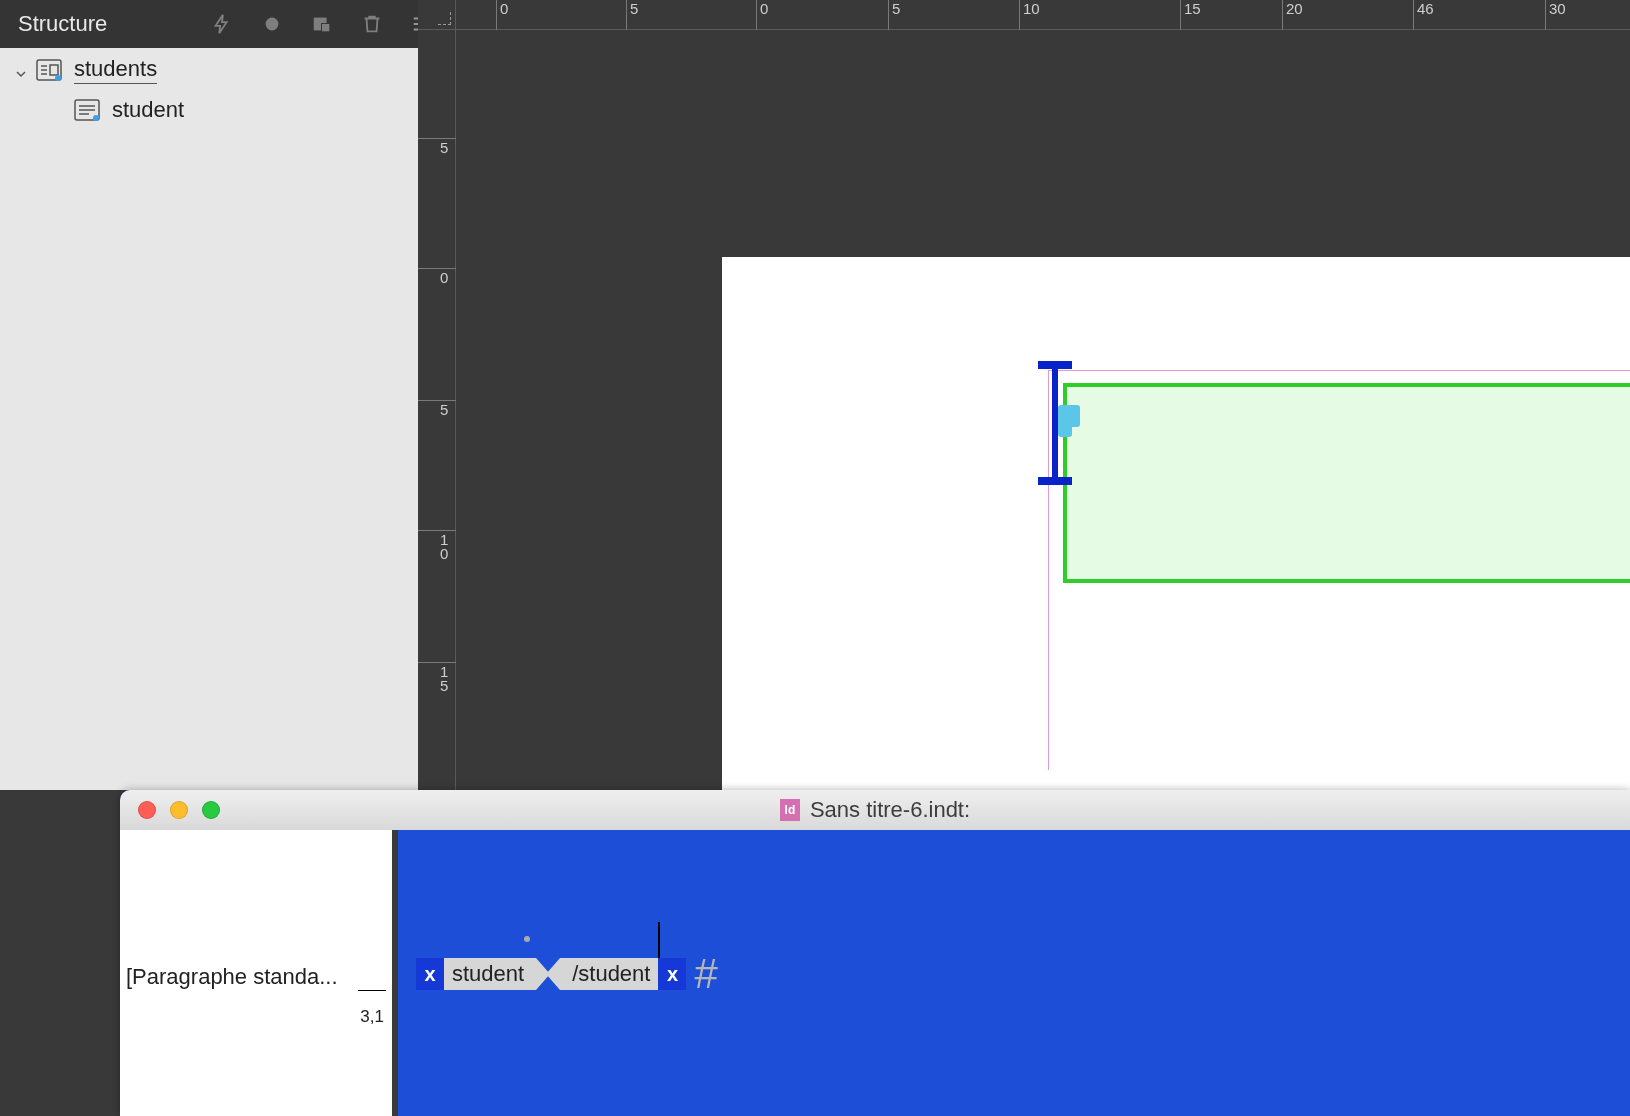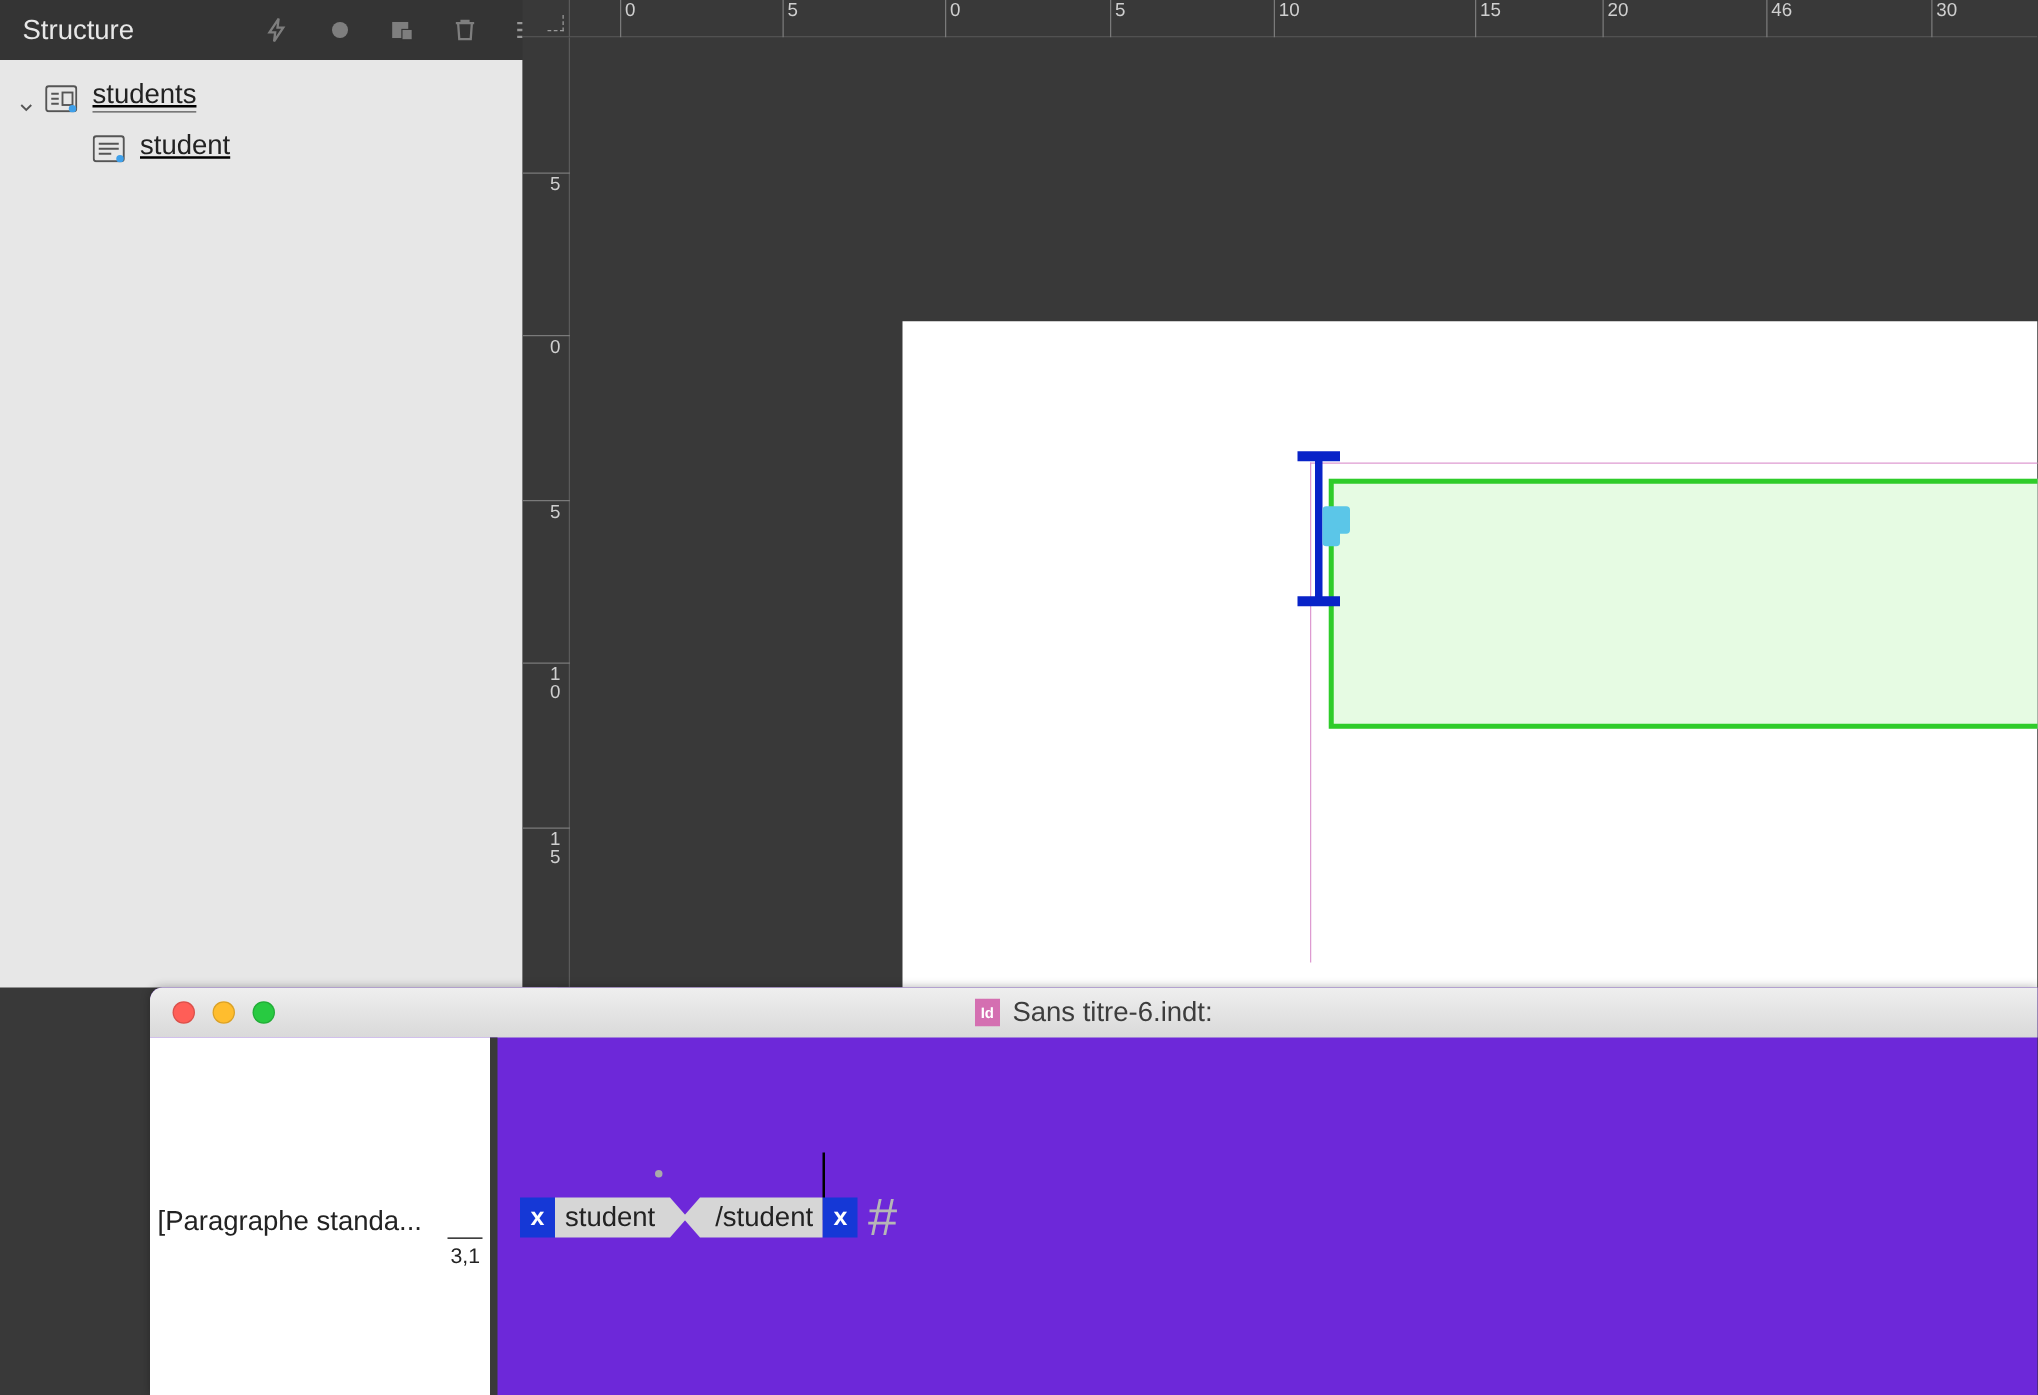--- a/index.html
+++ b/index.html
@@ -8,21 +8,21 @@
   
   .structure-panel { position: absolute; left: 0; top: 0; width: 446px; height: 790px; background: #e7e7e7; }
 
   .structure-header { position: absolute; left: 0; top: 0; width: 100%; height: 48px; background: #343434; display: flex; align-items: center; color: #e8e8e8; }
   .structure-header .title { margin-left: 18px; font-size: 22px; font-weight: 500; }
   .structure-header .hdr-icons { position: absolute; right: 12px; top: 0; height: 48px; display: flex; align-items: center; gap: 26px; }
   .hdr-icon { width: 24px; height: 24px; display: flex; align-items: center; justify-content: center; opacity: .55; }
   .ico-lightning svg, .ico-circle svg, .ico-rect svg, .ico-trash svg, .ico-menu svg { width: 22px; height: 22px; }
 
   .tree { position: absolute; left: 0; top: 50px; width: 100%; }
-  .tree-row { display: flex; align-items: flex-end; height: 40px; text-decoration: underline; }
+  .tree-row { display: flex; align-items: center; height: 40px; }
   .toggle { width: 14px; height: 14px; margin-left: 14px; margin-right: 8px; }
   .toggle svg { width: 14px; height: 14px; }
   .elm-icon { width: 26px; height: 22px; margin-right: 12px; display:flex; align-items:center; justify-content:center; }
   .elm-icon svg { width:26px; height:22px; }
   .tree-label { font-size: 22px; color: #222; border-bottom: 1px solid #555; padding-bottom:1px; }
   .row-child { padding-left: 74px; }
   .row-child .tree-label { border: none; }
 
   
   .canvas-wrap { position: absolute; left: 418px; top: 0; right: 0; height: 790px; background: #393939; overflow: hidden; }
@@ -44,36 +44,36 @@
   .pink-guide-h { position:absolute; top:340px; left:592px; width:700px; height:1px; background:#de9bd1; }
   .green-frame { position:absolute; top:353px; left:607px; width:700px; height:200px; background:#e6fbe3; border:4px solid #2fcc2a; }
   .text-cursor { position:absolute; top:323px; left:578px; width:40px; height:140px; pointer-events:none; }
   .text-cursor .bar   { position:absolute; left:18px; top:10px; width:6px; height:120px; background:#0823c8; }
   .text-cursor .top   { position:absolute; left:4px;  top:8px;  width:34px; height:8px; background:#0823c8; }
   .text-cursor .bot   { position:absolute; left:4px;  bottom:8px; width:34px; height:8px; background:#0823c8; }
   .text-cursor .drag  { position:absolute; left:24px; top:52px; width:22px; height:22px; background:#5bc6e8; border-radius:3px; }
   .text-cursor .drag2 { position:absolute; left:24px; top:70px; width:14px; height:14px; background:#5bc6e8; border-radius:3px; }
 
   
-  .story-win { position:absolute; left:120px; top:790px; right:0; bottom:0; background:#6d28d9; border-top-left-radius:10px; box-shadow:0 0 8px rgba(0,0,0,.3); }
+  .story-win { position:absolute; left:120px; top:790px; right:0; bottom:0; background:#1d4ed8; border-top-left-radius:10px; box-shadow:0 0 8px rgba(0,0,0,.3); }
   .story-titlebar { position:absolute; left:0; top:0; right:0; height:40px; background:linear-gradient(#efefef,#d9d9d9); border-top-left-radius:10px; display:flex; align-items:center; }
   .traffic { display:flex; gap:14px; margin-left:18px; }
   .traffic span { width:18px; height:18px; border-radius:50%; display:block; }
   .dot-red    { background:#ff5e57; box-shadow:inset 0 0 0 1px rgba(0,0,0,.15); }
   .dot-yellow { background:#ffbd2e; box-shadow:inset 0 0 0 1px rgba(0,0,0,.15); }
   .dot-green  { background:#28ca41; box-shadow:inset 0 0 0 1px rgba(0,0,0,.15); }
   .story-title-wrap { position:absolute; left:0; right:0; display:flex; justify-content:center; align-items:center; height:40px; pointer-events:none; }
   .story-title-wrap .id-badge { width:20px; height:22px; background:#d46fb1; margin-right:10px; position:relative; display:inline-flex; align-items:center; justify-content:center; color:#fff; font-size:12px; font-weight:700; }
   .story-title { color:#3d3d3d; font-size:22px; }
 
   .story-body { position:absolute; left:0; top:40px; right:0; bottom:0;text-align:right; }
   .story-sidebar { position:absolute; left:0; top:0; width:272px; bottom:0; background:#fff; }
   .story-divider { position:absolute; left:272px; top:0; width:6px; bottom:0; background:#3a3a3a; }
   .para-style { position:absolute; left:6px; top:134px; font-size:22px; color:#222; }
-  .para-num { position:absolute; right:6px; top:160px; font-size:17px; color:#222; border-top:1px solid #000; padding:4px 2px; }
+  .para-num { position:absolute; right:6px; top:160px; font-size:17px; color:#222; border-top:1px solid #000; padding:16px 2px; }
 
   .story-content { position:absolute; left:278px; top:0; right:0; bottom:0; }
   .tags-row { position:absolute; left:18px; top:124px; height:40px; display:flex; align-items:center; }
   .bullet { width:6px; height:6px; border-radius:50%; background:#aaa; position:absolute; left:126px; top:106px; }
 
   .tag { display:flex; align-items:center; height:32px; }
   .tag .x { width:28px; height:32px; background:#1538d6; color:#fff; display:flex; align-items:center; justify-content:center; font-weight:700; font-size:20px; }
   .tag .body { height:32px; background:#d6d6d6; padding:0 12px 0 8px; display:flex; align-items:center; font-size:22px; color:#222; position:relative; }
   .tag.open .body::after  { content:""; position:absolute; right:-14px; top:0; width:0; height:0; border-top:16px solid transparent; border-bottom:16px solid transparent; border-left:14px solid #d6d6d6; }
   .tag.close .body { padding:0 8px 0 12px; }

